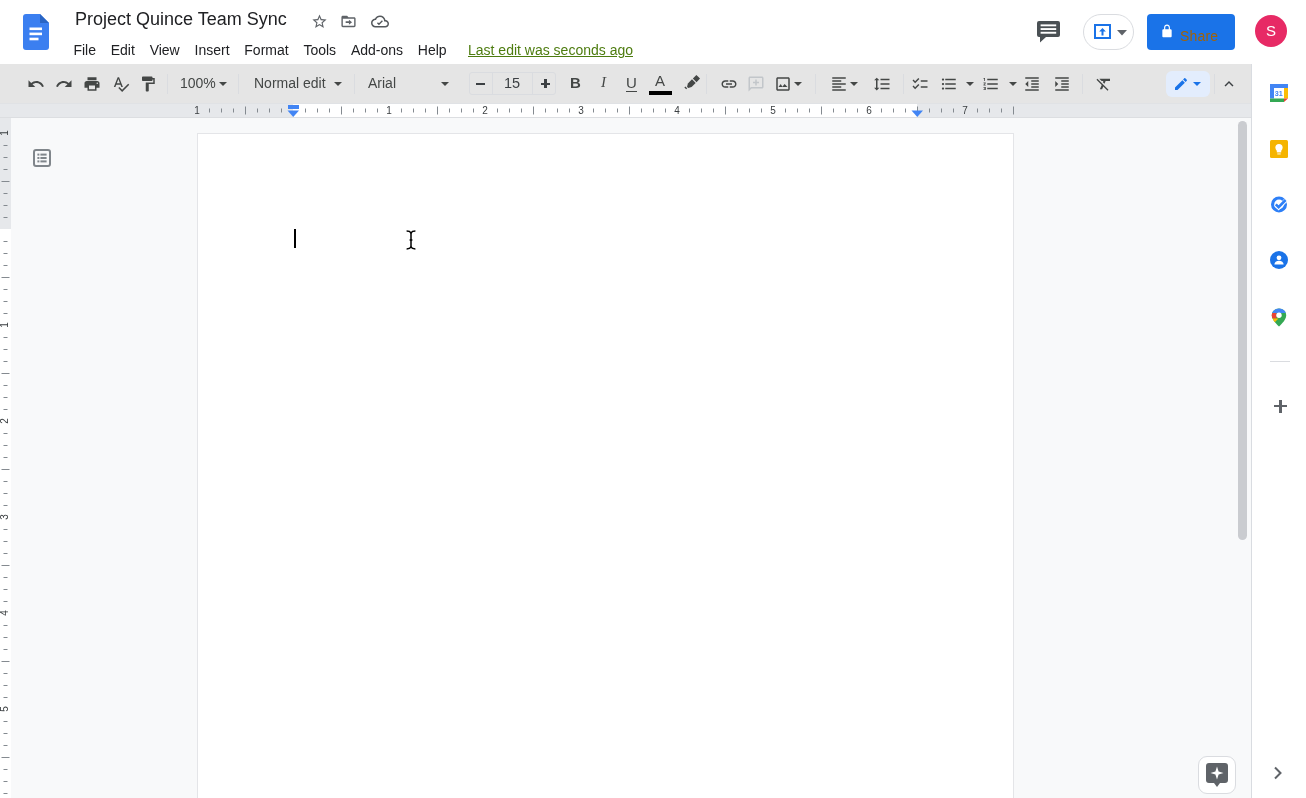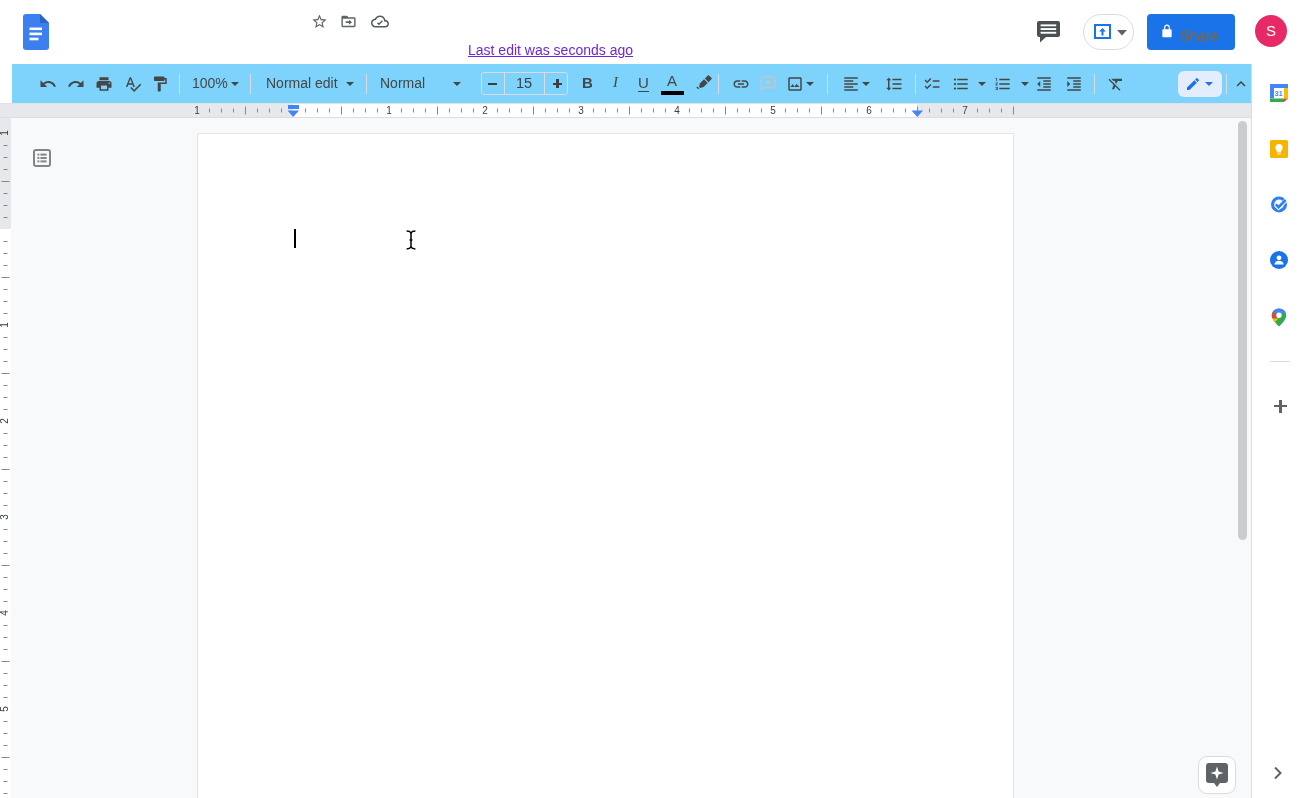--- a/index.html
+++ b/index.html
@@ -6,23 +6,23 @@
   html,body { width:1306px; height:798px; overflow:hidden; background:#fff;
     font-family:"Liberation Sans", sans-serif; }
   .abs { position:absolute; }
   #app { position:relative; width:1306px; height:798px; }
   
   #header { position:absolute; left:0; top:0; width:1306px; height:64px; background:#fff; }
   #title { position:absolute; left:75px; top:9px; font-size:18px; color:#202124; white-space:nowrap; }
   .menuitem { display:inline-block; padding:0 7.4px; font-size:14px; color:#202124; }
   #menubar { position:absolute; left:66px; top:40px; height:20px; line-height:20px; }
   #lastedit { position:absolute; left:468px; top:40px; height:20px; line-height:20px;
-     font-size:14px; color:#6d28d9; text-decoration:underline; }
+     font-size:14px; color:#4d7c0f; text-decoration:underline; }
   
-  #toolbar { position:absolute; left:12px; top:64px; width:1251px; height:39px; background:#7dd3fc; }
+  #toolbar { position:absolute; left:0; top:64px; width:1251px; height:39px; background:#e5e5e5; }
   .tsep { position:absolute; top:10px; width:1px; height:20px; background:#dadce0; }
   .tbtxt { position:absolute; font-size:14px; color:#444746; top:11px; }
   .caret { position:absolute; width:0; height:0; border-left:4px solid transparent;
      border-right:4px solid transparent; border-top:4.5px solid #444746; top:18px; }
   
   #docarea { position:absolute; left:0; top:118px; width:1251px; height:680px; background:#f8f9fa; }
   #page { position:absolute; left:197px; top:15px; width:817px; height:680px;
      background:#fff; border:1px solid #e4e5e8; border-bottom:none; }
   #caret-blink { position:absolute; left:294px; top:111px; width:2px; height:19px; background:#000; }
   
@@ -37,20 +37,21 @@
 <body>
 <div id="app">
   <div id="header">
     <svg class="abs" style="left:23px;top:14px" width="26" height="36" viewBox="0 0 26 36">
       <path d="M3 0 h14 l9 9 v24 a3 3 0 0 1 -3 3 H3 a3 3 0 0 1 -3 -3 V3 a3 3 0 0 1 3 -3 z" fill="#3b7ff0"></path>
       <path d="M17 0 l9 9 h-9 z" fill="#2a65c4"></path>
       <rect x="6.5" y="13.5" width="12.5" height="2.6" fill="#fff"></rect>
       <rect x="6.5" y="18.6" width="12.5" height="2.6" fill="#fff"></rect>
       <rect x="6.5" y="23.7" width="9" height="2.6" fill="#fff"></rect>
     </svg>
+    <div id="title">Project Quince Team Sync</div>
     <svg class="abs" style="left:311px;top:13px" width="17" height="17" viewBox="0 0 24 24" fill="#5f6368">
       <path d="M22 9.24l-7.19-.62L12 2 9.19 8.63 2 9.24l5.46 4.73L5.82 21 12 17.27 18.18 21l-1.63-7.03L22 9.24zM12 15.4l-3.76 2.27 1-4.28-3.32-2.88 4.38-.38L12 6.1l1.71 4.04 4.38.38-3.32 2.88 1 4.28L12 15.4z"></path>
     </svg>
     <svg class="abs" style="left:340px;top:13px" width="17" height="17" viewBox="0 0 24 24" fill="#5f6368">
       <path d="M20 6h-8l-2-2H4c-1.1 0-2 .9-2 2v12c0 1.1.9 2 2 2h16c1.1 0 2-.9 2-2V8c0-1.1-.9-2-2-2zm0 12H4V8h16v10z"></path>
       <path d="M12.6 16.5L17 13l-4.4-3.5v2.3H8v2.4h4.6z"></path>
     </svg>
     <svg class="abs" style="left:371px;top:14px" width="18" height="15" viewBox="0 0 24 20">
       <path fill="#54585c" d="M19.35 8.04C18.67 4.59 15.64 2 12 2 9.11 2 6.6 3.64 5.35 6.04 2.34 6.36 0 8.91 0 12c0 3.31 2.69 6 6 6h13c2.76 0 5-2.24 5-5 0-2.64-2.05-4.78-4.65-4.96zM19 16H6c-2.21 0-4-1.79-4-4s1.79-4 4-4h.71C7.37 5.69 9.48 4 12 4c3.04 0 5.5 2.46 5.5 5.5V10H19c1.66 0 3 1.34 3 3s-1.34 3-3 3z"></path>
       <path fill="none" stroke="#54585c" stroke-width="1.8" d="M8.6 11.6 L10.6 13.6 L15.2 9"></path>
@@ -66,20 +67,21 @@
       <rect x="1" y="1" width="15" height="13" fill="none" stroke="#1a73e8" stroke-width="2"></rect>
       <path d="M8.5 4 l3.4 3.6 h-2.4 v4 h-2 v-4 h-2.4 z" fill="#1a73e8"></path>
       <path d="M23 6 h10 l-5 5.5 z" fill="#5f6368"></path>
     </svg>
     <div class="abs" style="left:1147px;top:14px;width:88px;height:36px;background:#1a73e8;border-radius:4px"></div>
     <svg class="abs" style="left:1160px;top:23px" width="14" height="17" viewBox="0 0 24 28" fill="#fff">
       <path d="M18 10h-1V7c0-2.76-2.24-5-5-5S7 4.24 7 7v3H6c-1.1 0-2 .9-2 2v10c0 1.1.9 2 2 2h12c1.1 0 2-.9 2-2V12c0-1.1-.9-2-2-2zM9 7c0-1.66 1.34-3 3-3s3 1.34 3 3v3H9V7z"></path>
     </svg>
     <div class="abs" style="left:1180px;top:28px;font-size:14px;font-weight:400;color:#a16207;letter-spacing:.2px">Share</div>
     <div class="abs" style="left:1255px;top:15px;width:32px;height:32px;border-radius:50%;background:#e72a65;color:#fff;font-size:15px;text-align:center;line-height:32px">S</div>
+    <div id="menubar"><span class="menuitem">File</span><span class="menuitem">Edit</span><span class="menuitem">View</span><span class="menuitem">Insert</span><span class="menuitem">Format</span><span class="menuitem">Tools</span><span class="menuitem">Add-ons</span><span class="menuitem">Help</span></div>
     <div id="lastedit">Last edit was seconds ago</div>
   </div>
   <div id="toolbar">
     <svg class="abs" style="left:27px;top:11px" width="18" height="18" viewBox="0 0 24 24" fill="#444746">
         <path d="M12.5 8c-2.65 0-5.05.99-6.9 2.6L2 7v9h9l-3.62-3.62c1.39-1.16 3.16-1.88 5.12-1.88 3.54 0 6.55 2.31 7.6 5.5l2.37-.78C21.08 11.03 17.15 8 12.5 8z"></path>
       </svg>
     <svg class="abs" style="left:55px;top:11px" width="18" height="18" viewBox="0 0 24 24" fill="#444746">
         <path d="M18.4 10.6C16.55 8.99 14.15 8 11.5 8c-4.65 0-8.58 3.03-9.96 7.22L3.9 16c1.05-3.19 4.05-5.5 7.6-5.5 1.95 0 3.73.72 5.12 1.88L13 16h9V7l-3.6 3.6z"></path>
       </svg>
     <svg class="abs" style="left:83px;top:11px" width="18" height="18" viewBox="0 0 24 24" fill="#444746">
@@ -91,21 +93,21 @@
     <svg class="abs" style="left:139px;top:11px" width="18" height="18" viewBox="0 0 24 24" fill="#444746">
         <path d="M18 4V3c0-.55-.45-1-1-1H5c-.55 0-1 .45-1 1v4c0 .55.45 1 1 1h12c.55 0 1-.45 1-1V6h1v4H9v11c0 .55.45 1 1 1h2c.55 0 1-.45 1-1v-9h8V4h-3z"></path>
       </svg>
     <div class="tsep" style="left:167px"></div>
     <div class="tbtxt" style="left:180px">100%</div>
     <div class="caret" style="left:219px"></div>
     <div class="tsep" style="left:238px"></div>
     <div class="tbtxt" style="left:254px">Normal edit</div>
     <div class="caret" style="left:334px"></div>
     <div class="tsep" style="left:354px"></div>
-    <div class="tbtxt" style="left:368px">Normal</div>
+    <div class="tbtxt" style="left:368px">Arial</div>
     <div class="caret" style="left:441px"></div>
     <div class="abs" style="left:469px;top:8px;width:87px;height:23px;border:1px solid #dadce0;border-radius:3px"></div>
     <div class="abs" style="left:492px;top:8px;width:1px;height:23px;background:#dadce0"></div>
     <div class="abs" style="left:532px;top:8px;width:1px;height:23px;background:#dadce0"></div>
     <div class="abs" style="left:476px;top:18.5px;width:9px;height:2.6px;background:#3c4043"></div>
     <div class="abs" style="left:492px;top:11px;width:40px;font-size:14.5px;color:#3c4043;text-align:center">15</div>
     <div class="abs" style="left:541px;top:18.5px;width:9px;height:2.6px;background:#3c4043"></div>
     <div class="abs" style="left:544.2px;top:15.3px;width:2.6px;height:9px;background:#3c4043"></div>
     <div class="abs" style="left:570px;top:10px;font-size:15px;font-weight:700;color:#444746">B</div>
     <div class="abs" style="left:601px;top:10px;font-size:15px;font-style:italic;font-family:'Liberation Serif',serif;color:#444746">I</div>

